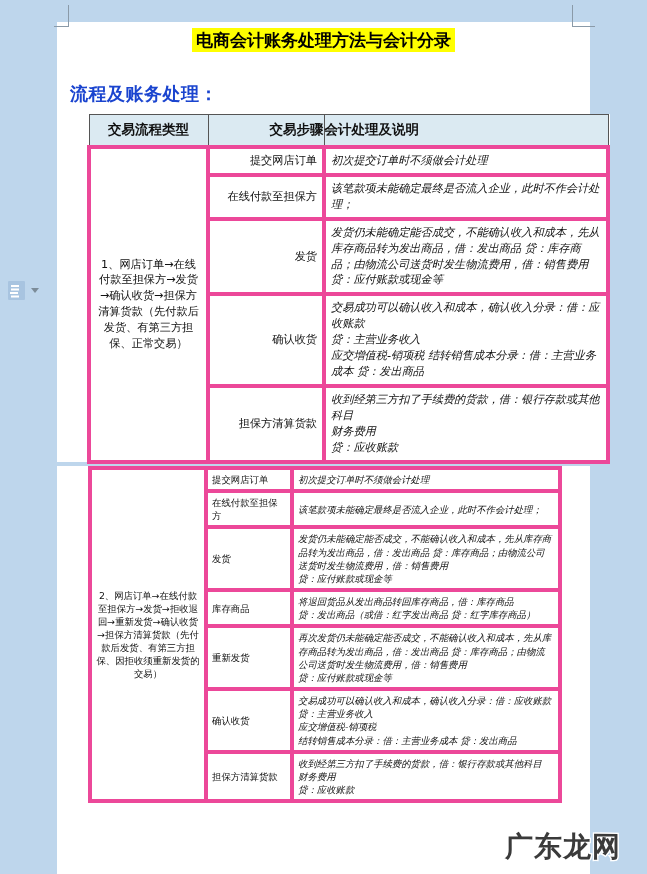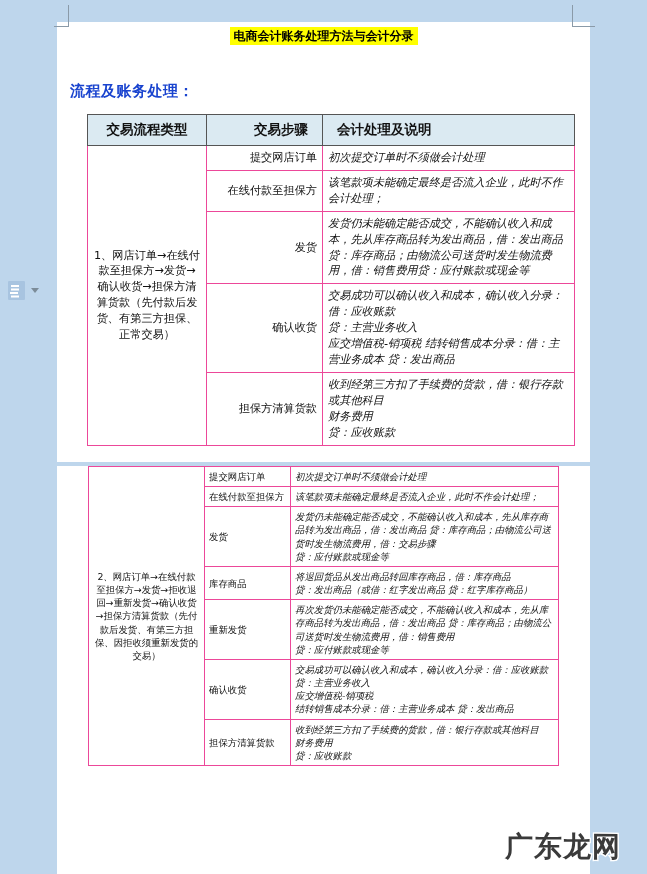--- a/index.html
+++ b/index.html
@@ -68,74 +68,74 @@
     border-right: 4.5px solid transparent;
     border-top: 5px solid #7c8c99;
   }
 
   
   .doc-title {
     position: absolute;
     left: 0; right: 0;
     top: 28px;
     text-align: center;
-    font-size: 12px;
+    font-size: 17px;
     font-weight: bold;
     color: #000000;
     line-height: 1.45;
   }
   .doc-title .hl {
     background: #ffff00;
     padding: 2px 4px;
   }
   .section-heading {
     position: absolute;
     left: 70px;
     top: 82px;
-    font-size: 15px;
+    font-size: 18px;
     font-weight: bold;
     color: #1a44cf;
     letter-spacing: 0.5px;
   }
 
   
   table.flow-table {
     border-collapse: collapse;
     table-layout: fixed;
     position: absolute;
     background: #ffffff;
   }
   table.flow-table td, table.flow-table th {
-    border: 1px solid #ec4899;
+    border: 4px solid #ec4899;
     vertical-align: middle;
     color: #111111;
     box-sizing: border-box;
   }
   
   #table-one {
     left: 87px;
     top: 114px;
     width: 487px;
   }
   #table-one th {
     background: #dbeaf2;
     font-size: 13.5px;
     font-weight: bold;
     text-align: center;
-    padding: 6px 14px;
+    padding: 6px 0;
     border: 1px solid #555555;
   }
   #table-one td {
     font-size: 11.2px;
     line-height: 1.42;
     padding: 4px 5px;
   }
   #table-one .col-type { width: 119px; text-align: center; }
   #table-one .col-step { width: 116px; text-align: right; }
-  #table-one .col-desc { width: 252px; text-align: left; }
+  #table-one .col-desc { width: 284px; text-align: left; }
 
   
   #table-two {
     left: 88px;
     top: 466px;
     width: 470px;
   }
   #table-two td {
     font-size: 9.4px;
     line-height: 1.4;
@@ -242,21 +242,21 @@
       </tr>
       <tr>
         <td class="col-step">在线付款至担保方</td>
         <td class="col-desc cell-lines">
           <div>该笔款项未能确定最终是否流入企业，此时不作会计处理；</div>
         </td>
       </tr>
       <tr>
         <td class="col-step">发货</td>
         <td class="col-desc cell-lines">
-          <div>发货仍未能确定能否成交，不能确认收入和成本，先从库存商品转为发出商品，借：发出商品 贷：库存商品；由物流公司送货时发生物流费用，借：交易步骤</div>
+          <div>发货仍未能确定能否成交，不能确认收入和成本，先从库存商品转为发出商品，借：发出商品 贷：库存商品；由物流公司送货时发生物流费用，借：销售费用</div>
           <div>贷：应付账款或现金等</div>
         </td>
       </tr>
       <tr>
         <td class="col-step">库存商品</td>
         <td class="col-desc cell-lines">
           <div>将退回货品从发出商品转回库存商品，借：库存商品</div>
           <div>贷：发出商品（或借：红字发出商品 贷：红字库存商品）</div>
         </td>
       </tr>

